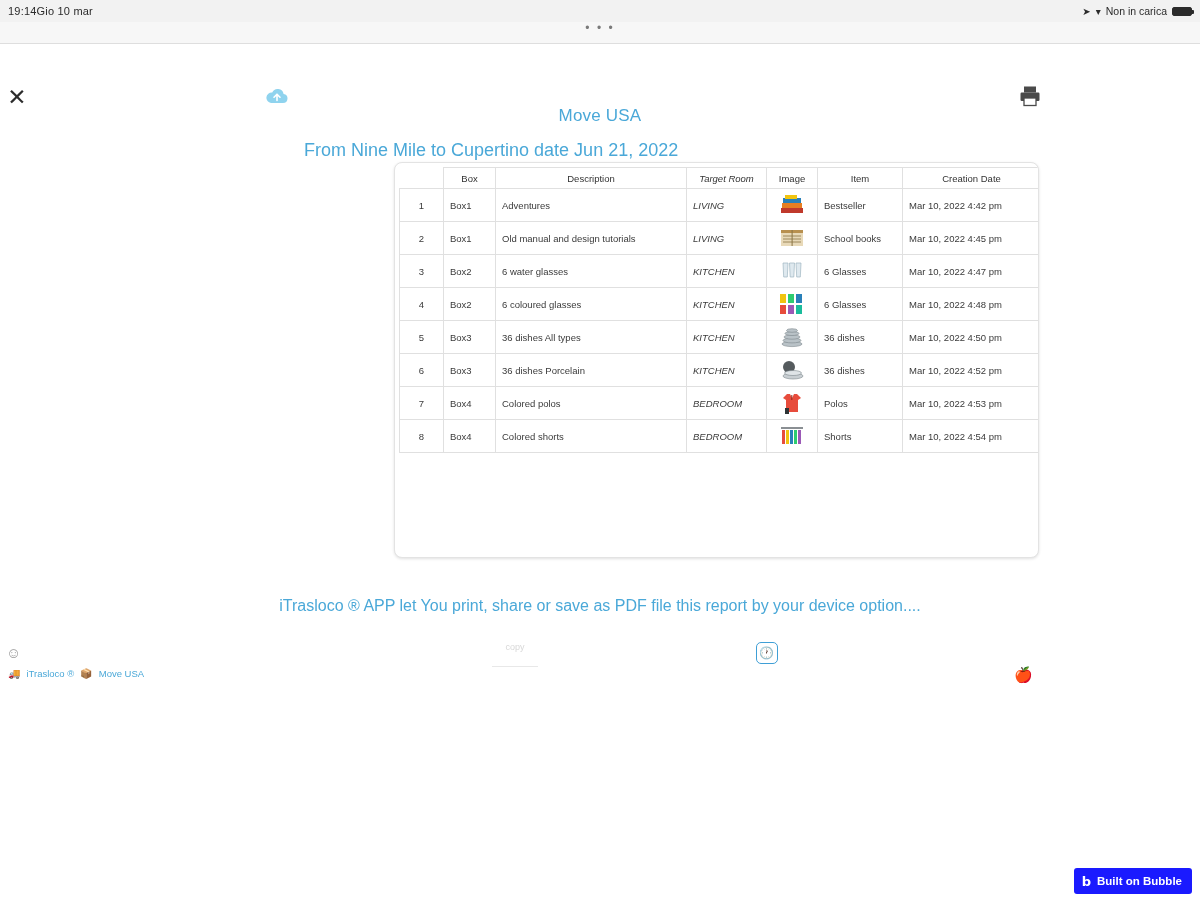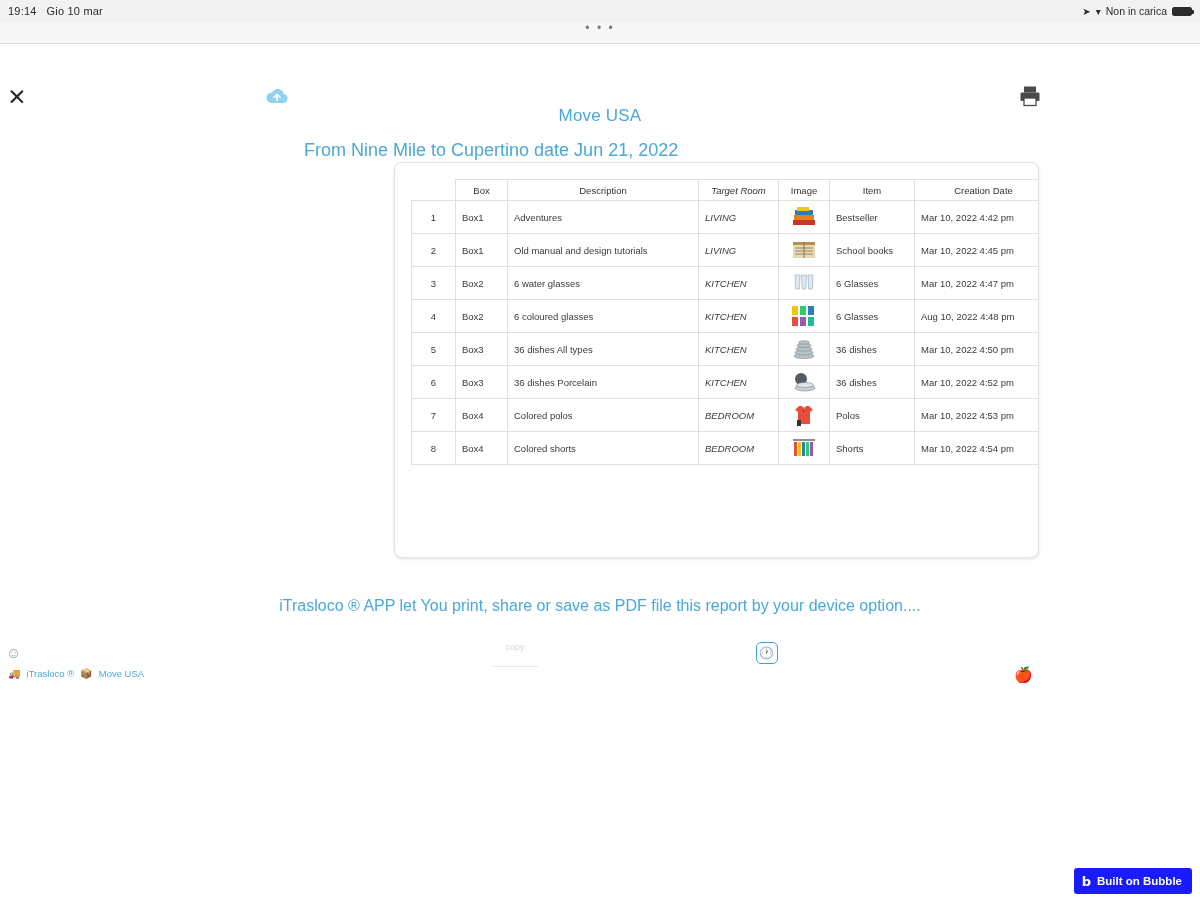--- a/index.html
+++ b/index.html
@@ -16,21 +16,21 @@
     position: relative;
     height: 22px;
     background: #f2f2f2;
     display: flex;
     align-items: center;
     font-size: 11px;
     color: #2b2b2b;
   }
   .status-left {
     position: absolute; left: 8px; top: 0; height: 22px;
-    display: flex; align-items: center; gap: 10px;
+    display: flex; align-items: center; 
     font-size: 11px; letter-spacing: .2px;
   }
   .status-right {
     position: absolute; right: 8px; top: 0; height: 22px;
     display: flex; align-items: center; gap: 5px;
     font-size: 10.5px;
   }
   .battery {
     display: inline-block;
     width: 20px; height: 9px;
@@ -139,21 +139,21 @@
     background: #ffffff;
     border: 1px solid #e3e3e3;
     border-radius: 8px;
     box-shadow: 0 1px 3px rgba(0,0,0,.12);
     overflow: hidden;
   }
 
   table.inv {
     border-collapse: collapse;
     width: 641px;
-    margin: 16px;
+    margin: 4px;
     table-layout: fixed;
   }
   table.inv th, table.inv td {
     border: 1px solid #e0e0e0;
     font-size: 9.5px;
     color: #3a3a3a;
     font-weight: normal;
     padding: 3px 6px;
     vertical-align: middle;
   }
@@ -394,21 +394,21 @@
                 <rect x="1" y="3" width="6" height="9" fill="#f1c40f"></rect>
                 <rect x="9" y="3" width="6" height="9" fill="#2ecc71"></rect>
                 <rect x="17" y="3" width="6" height="9" fill="#2980b9"></rect>
                 <rect x="1" y="14" width="6" height="9" fill="#e74c3c"></rect>
                 <rect x="9" y="14" width="6" height="9" fill="#9b59b6"></rect>
                 <rect x="17" y="14" width="6" height="9" fill="#1abc9c"></rect>
               </svg>
             </span>
           </td>
           <td class="c-item">6 Glasses</td>
-          <td class="c-date">Aug 10, 2022 4:48 pm</td>
+          <td class="c-date">Mar 10, 2022 4:48 pm</td>
         </tr>
 
         <tr>
           <td class="c-idx">5</td>
           <td class="c-box">Box3</td>
           <td class="c-desc">36 dishes All types</td>
           <td class="c-room">KITCHEN</td>
           <td class="c-img">
             <span class="thumb">
               <svg width="26" height="26" viewBox="0 0 26 26">

